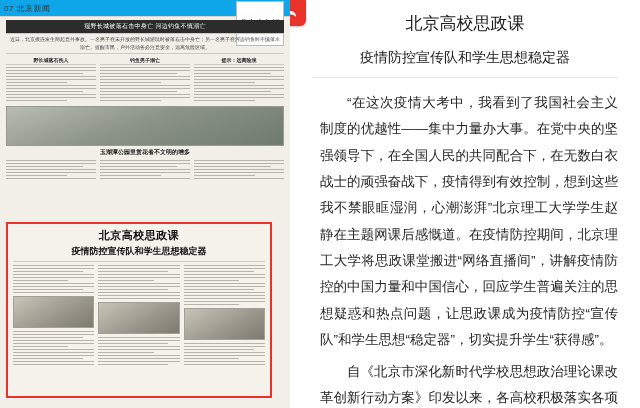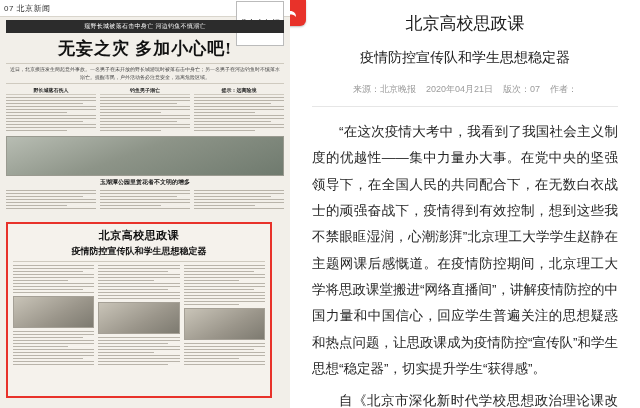--- a/index.html
+++ b/index.html
@@ -25,21 +25,21 @@
   .paper-pane {
     position: relative;
     width: 290px;
     height: 408px;
     background: #f2efe9;
     overflow: hidden;
     flex: 0 0 290px;
   }
   .paper-header {
     height: 16px;
-    background: #ffffff;
+    background: #0ea5e9;
     border-bottom: 1px solid #d9d5cc;
     display: flex;
     align-items: center;
     padding-left: 4px;
   }
   .paper-header .edition {
     font-size: 8px;
     color: #333;
     letter-spacing: 0.5px;
   }
@@ -222,21 +222,21 @@
     margin-top: 10px;
   }
   .article-body {
     margin-top: 12px;
     font-size: 13.5px;
     line-height: 1.95;
     color: #262626;
     text-align: justify;
   }
   .article-body p {
-    margin: 0 0 6px 0;
+    margin: 0 0 6px 8px;
     text-indent: 2em;
   }
   .pane-split {
     position: absolute;
     left: 290px;
     top: 0;
     width: 1px;
     height: 408px;
     background: #e3e3e3;
   }
@@ -247,21 +247,20 @@
 <div class="page">
 
   <div class="paper-pane">
     <div class="paper-header">
       <span class="edition">07 北京新闻</span>
       <span class="masthead-right">北京青年报</span>
     </div>
 
     <div class="paper-body">
       <div class="top-banner">窥野长城被落石击中身亡  河边钓鱼不慎溺亡</div>
-      <div class="headline-main">无妄之灾  多加小心吧!</div>
       <div class="subline">近日，北京接连发生两起意外事故。一名男子在未开放的野长城游玩时被落石击中身亡；另一名男子在河边钓鱼时不慎落水溺亡。提醒市民，户外活动务必注意安全，远离危险区域。</div>
 
       <div class="three-col">
         <div class="col">
           <div class="col-head">野长城落石伤人</div>
           <span class="fake-lines">
             <i></i>
               <i></i>
               <i class="mid"></i>
               <i></i>
@@ -453,26 +452,20 @@
       <span>
         <svg width="16" height="14" viewBox="0 0 16 14">
           <path d="M3 7 L8 2.5 L8 5 C12 5 14 7.5 14 11 C12.5 8.8 10.5 8.4 8 8.4 L8 11 Z" fill="#ffffff"></path>
         </svg>
       </span>
     </div>
 
     <div class="article-title">北京高校思政课</div>
     <div class="article-sub">疫情防控宣传队和学生思想稳定器</div>
 
-    <div class="meta-row">
-      <span><span>来源：</span><span>北京晚报</span></span>
-      <span>2020年04月21日</span>
-      <span><span>版次：</span><span>07</span></span>
-      <span>作者：</span>
-    </div>
 
     <div class="divider"></div>
 
     <div class="article-body">
       <p>“在这次疫情大考中，我看到了我国社会主义制度的优越性——集中力量办大事。在党中央的坚强领导下，在全国人民的共同配合下，在无数白衣战士的顽强奋战下，疫情得到有效控制，想到这些我不禁眼眶湿润，心潮澎湃”北京理工大学学生赵静在主题网课后感慨道。在疫情防控期间，北京理工大学将思政课堂搬进“网络直播间”，讲解疫情防控的中国力量和中国信心，回应学生普遍关注的思想疑惑和热点问题，让思政课成为疫情防控“宣传队”和学生思想“稳定器”，切实提升学生“获得感”。</p>
       <p>自《北京市深化新时代学校思想政治理论课改革创新行动方案》印发以来，各高校积极落实各项工作要求，谋划与部</p>
     </div>
   </div>
 
 </div>

